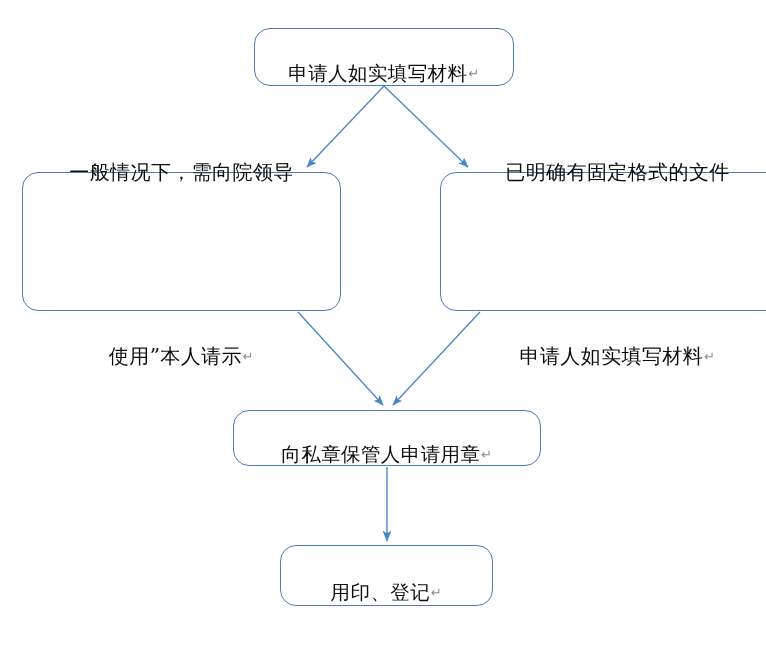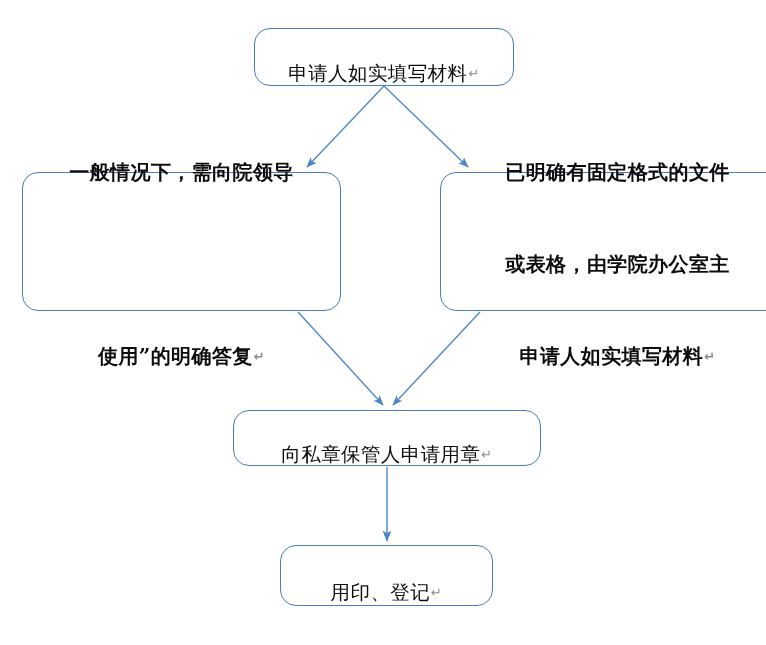--- a/index.html
+++ b/index.html
@@ -45,21 +45,20 @@
     text-align: center;
     white-space: pre-line;
     letter-spacing: 0.4px;
     padding: 0 10px;
   }
   
   .node-multiline .node-text {
     text-align: center;
     line-height: 46px;
     font-size: 20px;
-    font-weight: bold;
   }
   .pilcrow {
     color: #8a8a8a;
     font-size: 13px;
     font-family: "DejaVu Sans", "Liberation Sans", sans-serif;
     vertical-align: 2px;
     margin-left: 1px;
   }
 
   
@@ -95,28 +94,28 @@
   <div class="node" id="node-top">
     <div class="node-text">
       <span>申请人如实填写材料</span><span class="pilcrow">↵</span>
     </div>
   </div>
 
   <div class="node node-multiline" id="node-left">
     <div class="node-text">
       <span>一般情况下，需向院领导</span><br>
       <br>
-      <span>使用”的明确答复</span><span class="pilcrow">↵</span>
+      <span>使用”本人请示</span><span class="pilcrow">↵</span>
     </div>
   </div>
 
   <div class="node node-multiline" id="node-right">
     <div class="node-text">
       <span>已明确有固定格式的文件</span><br>
-      <span>或表格，由学院办公室主</span><br>
+      <br>
       <span>申请人如实填写材料</span><span class="pilcrow">↵</span>
     </div>
   </div>
 
   <div class="node" id="node-mid">
     <div class="node-text">
       <span>向私章保管人申请用章</span><span class="pilcrow">↵</span>
     </div>
   </div>
 

